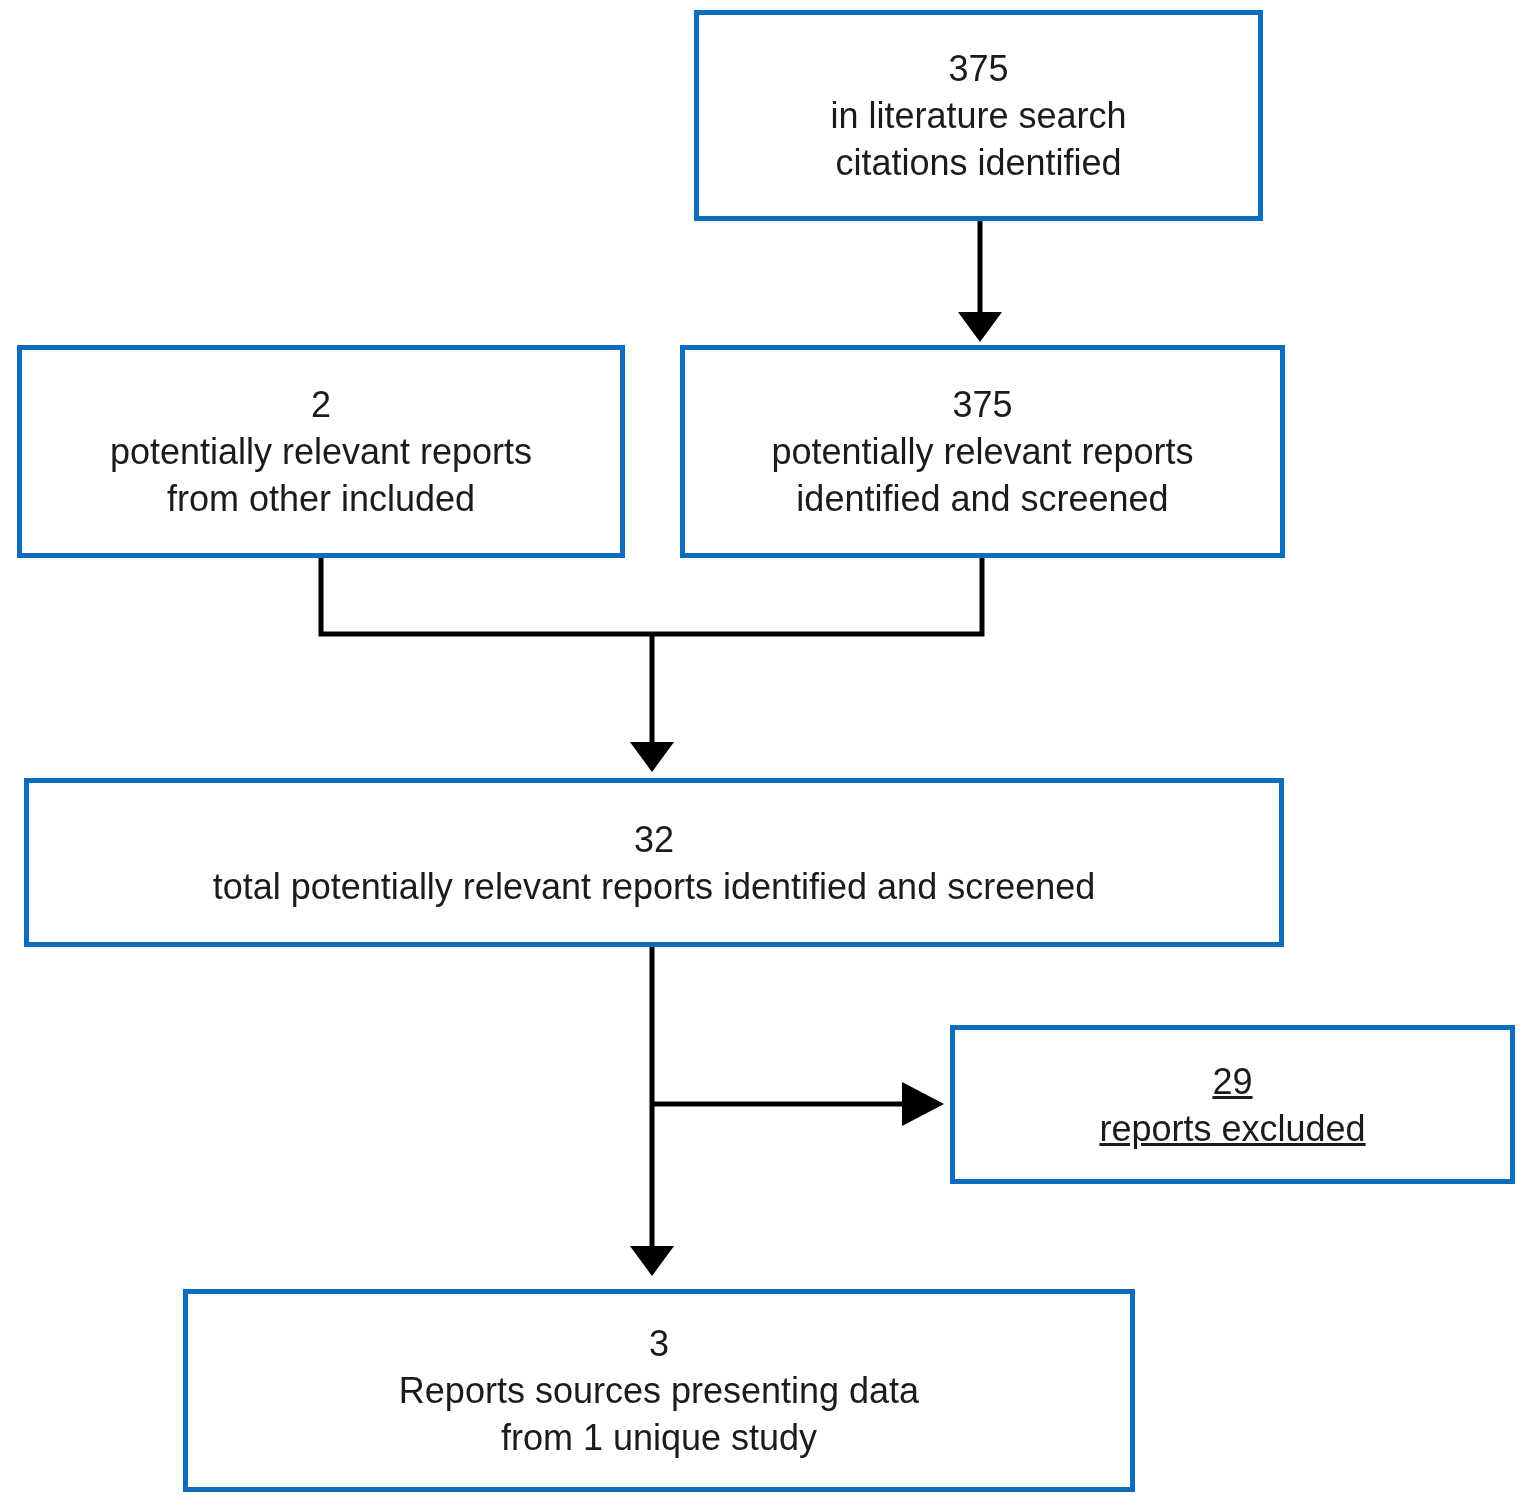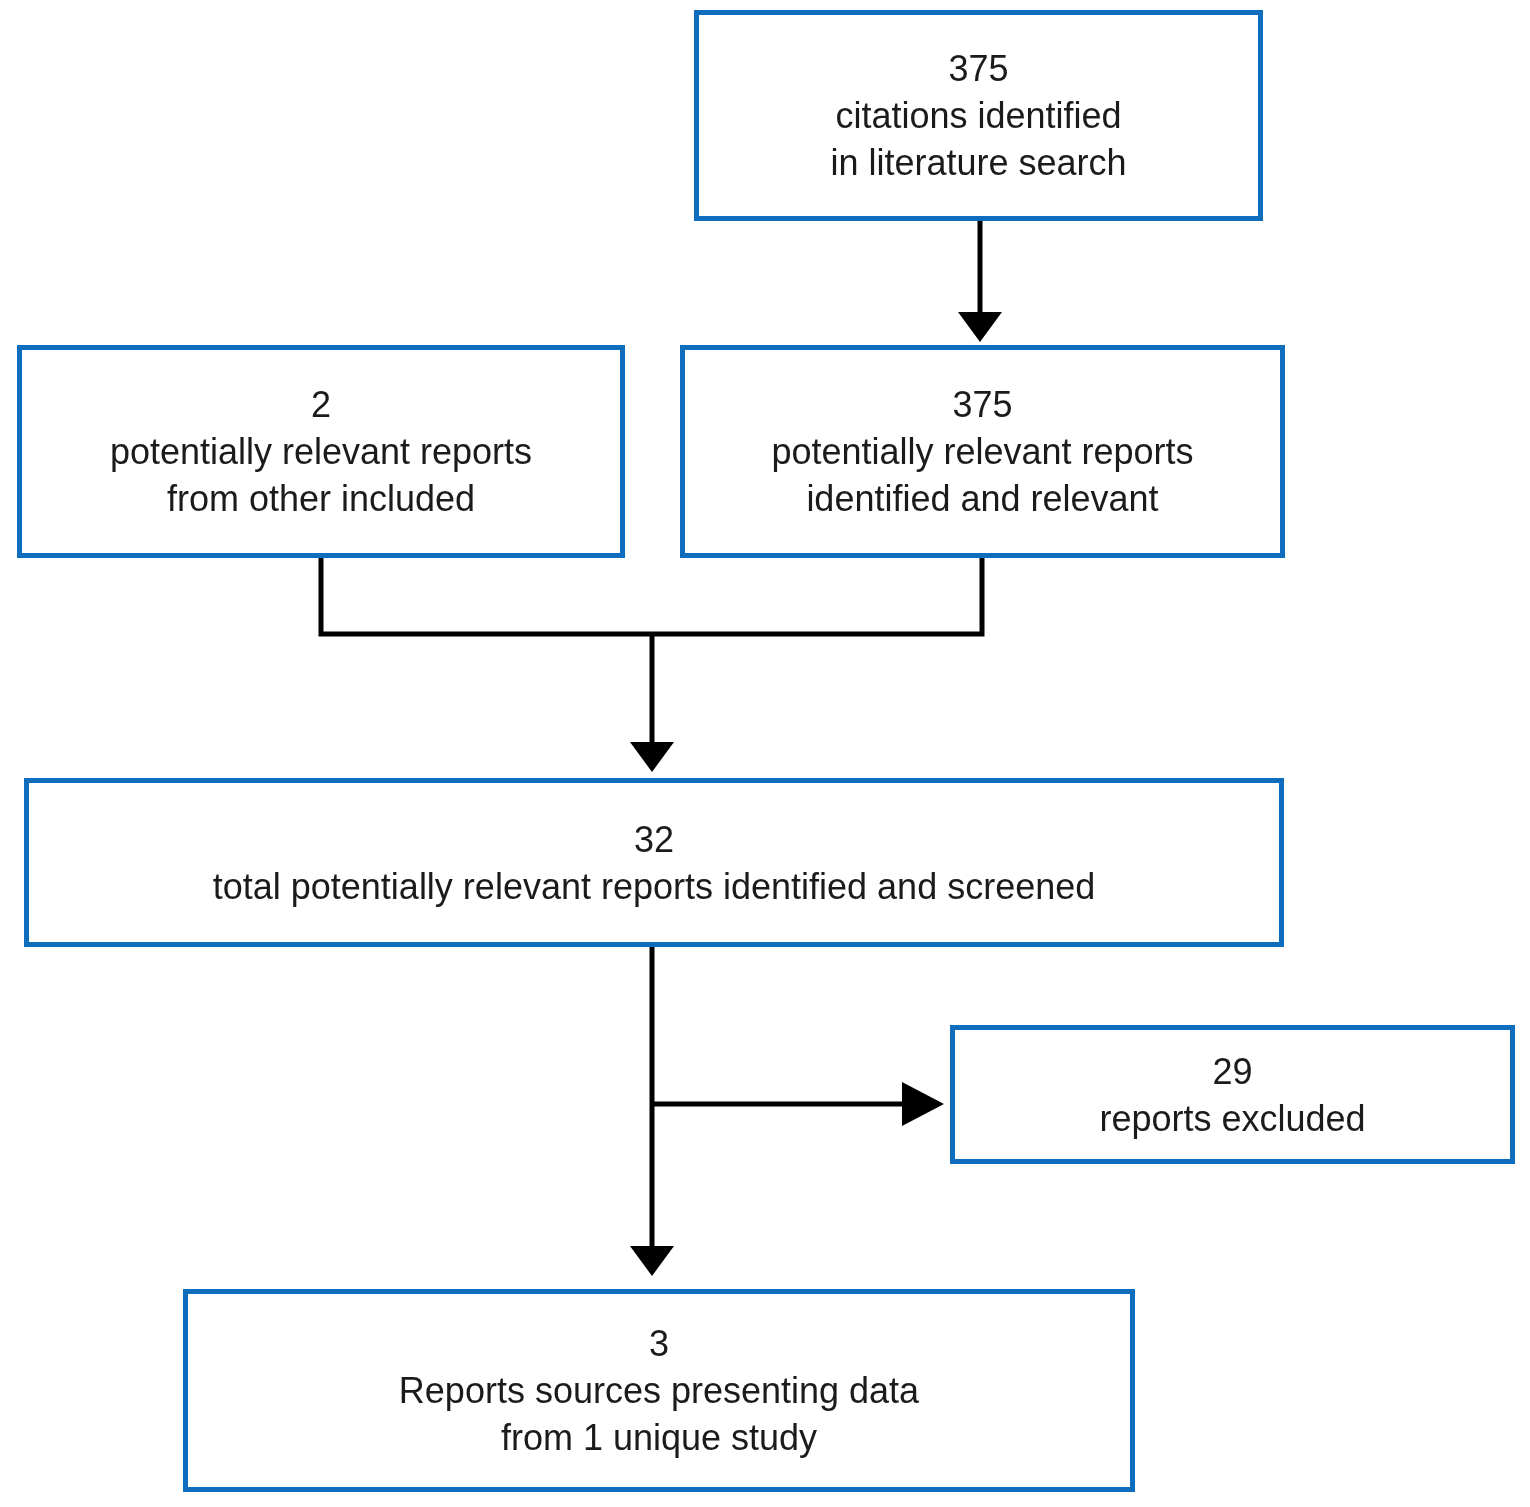--- a/index.html
+++ b/index.html
@@ -72,49 +72,49 @@
     </g>
     <g>
       <path class="shaft" d="M652,1104 L908,1104"></path>
       <polygon class="head" points="902,1082 902,1126 944,1104"></polygon>
     </g>
   </svg>
 
   <div class="box" style="left:694px; top:10px; width:569px; height:211px;">
     <div class="box-text">
       <div>375</div>
+      <div>in literature search</div>
       <div>citations identified</div>
-      <div>in literature search</div>
     </div>
   </div>
 
   <div class="box" style="left:17px; top:345px; width:608px; height:213px;">
     <div class="box-text">
       <div>2</div>
       <div>potentially relevant reports</div>
       <div>from other included</div>
     </div>
   </div>
 
   <div class="box" style="left:680px; top:345px; width:605px; height:213px;">
     <div class="box-text">
       <div>375</div>
       <div>potentially relevant reports</div>
-      <div>identified and relevant</div>
+      <div>identified and screened</div>
     </div>
   </div>
 
   <div class="box" style="left:24px; top:778px; width:1260px; height:169px;text-align:center;">
     <div class="box-text">
       <div>32</div>
       <div>total potentially relevant reports identified and screened</div>
     </div>
   </div>
 
-  <div class="box" style="left:950px; top:1025px; width:565px; height:139px;">
+  <div class="box" style="left:950px; top:1025px; width:565px; height:159px;text-decoration:underline;">
     <div class="box-text">
       <div>29</div>
       <div>reports excluded</div>
     </div>
   </div>
 
   <div class="box" style="left:183px; top:1289px; width:952px; height:203px;">
     <div class="box-text">
       <div>3</div>
       <div>Reports sources presenting data</div>

